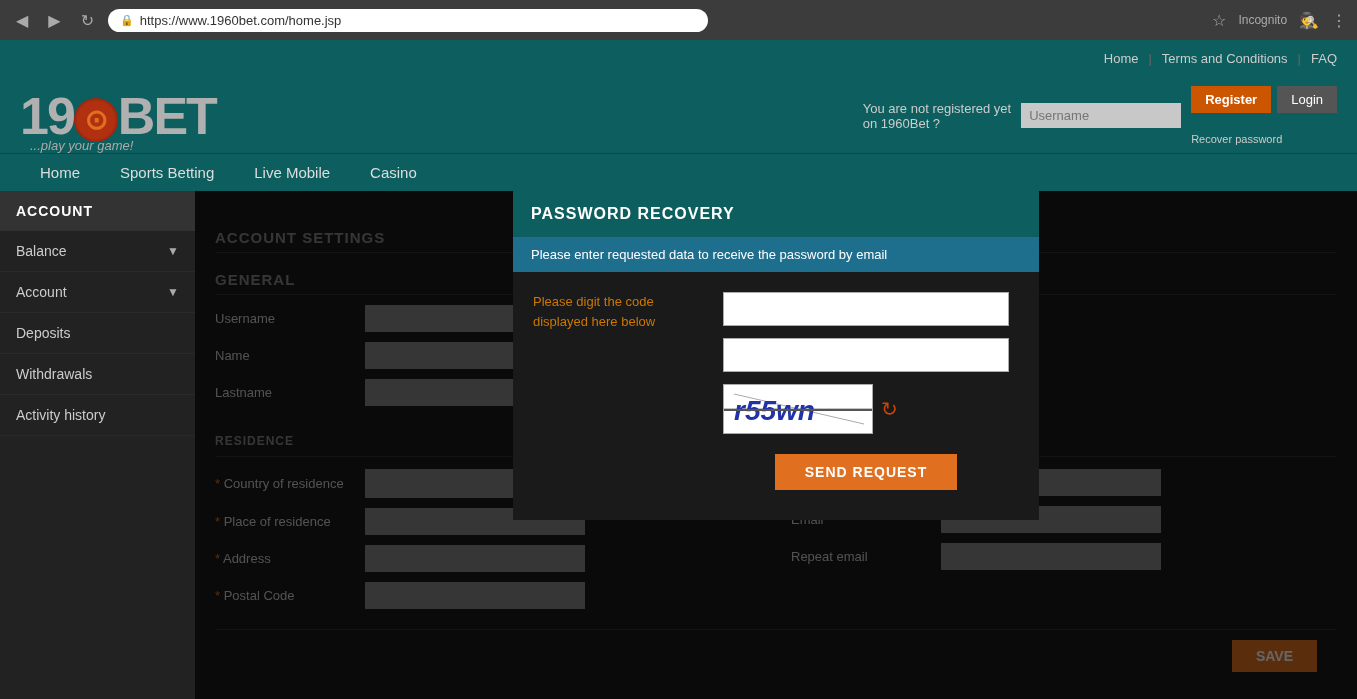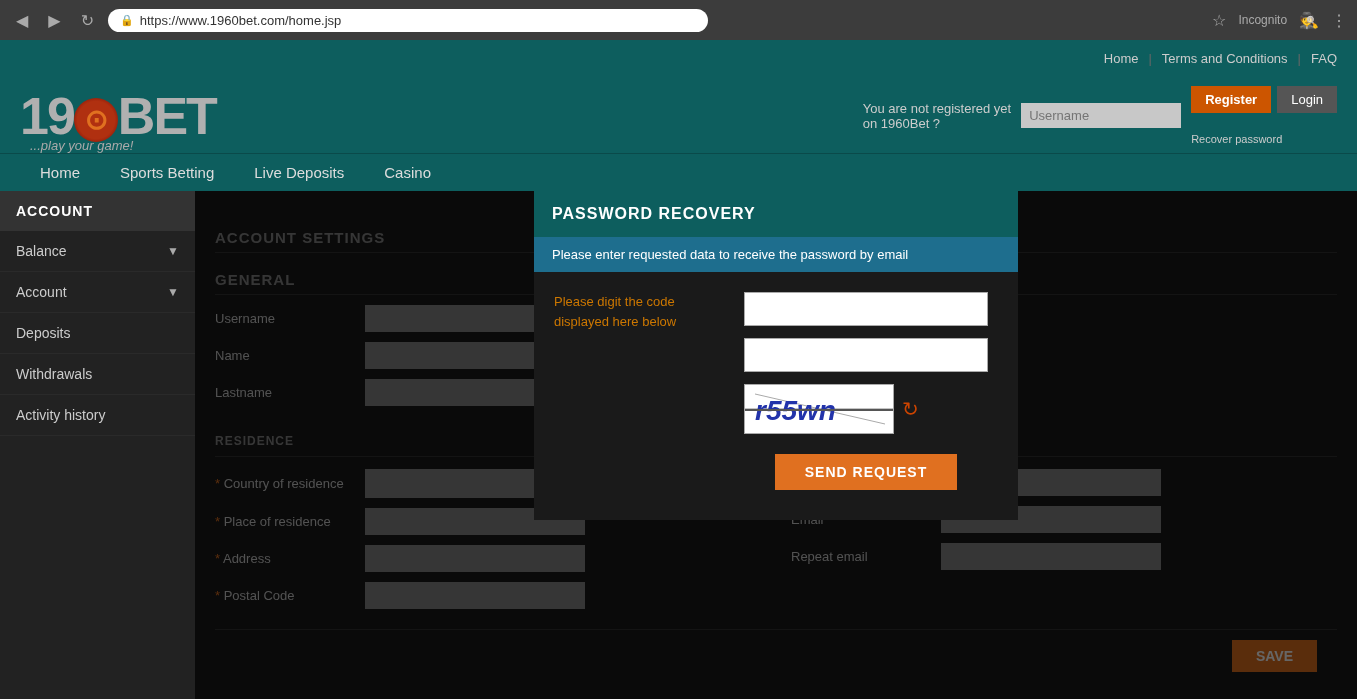--- a/index.html
+++ b/index.html
@@ -173,21 +173,21 @@
       bottom: 0;
       background: rgba(0,0,0,0.6);
       display: flex;
       align-items: flex-start;
       justify-content: center;
       padding-top: 0;
       z-index: 100;
     }
     .modal-box {
       background: #1a1a1a;
-      width: 484px;
+      width: 526px;
       margin-top: 0;
     }
     .modal-header {
       background: #0d5e5e;
       padding: 14px 18px;
     }
     .modal-title {
       color: #fff;
       font-size: 16px;
       font-weight: bold;
@@ -394,21 +394,21 @@
         <button class="btn-login">Login</button>
       </div>
       <a href="#" class="recover-link">Recover password</a>
     </div>
   </div>
 </div>
 
 <div class="main-nav">
   <a href="#">Home</a>
   <a href="#">Sports Betting</a>
-  <a href="#">Live Deposits</a>
+  <a href="#">Live Mobile</a>
   <a href="#">Casino</a>
 </div>
 
 <div class="content-wrapper">
 
   <div class="sidebar">
     <div class="sidebar-title">ACCOUNT</div>
     <div class="sidebar-item">
       <span>Balance</span>
       <span class="sidebar-chevron">▼</span>

